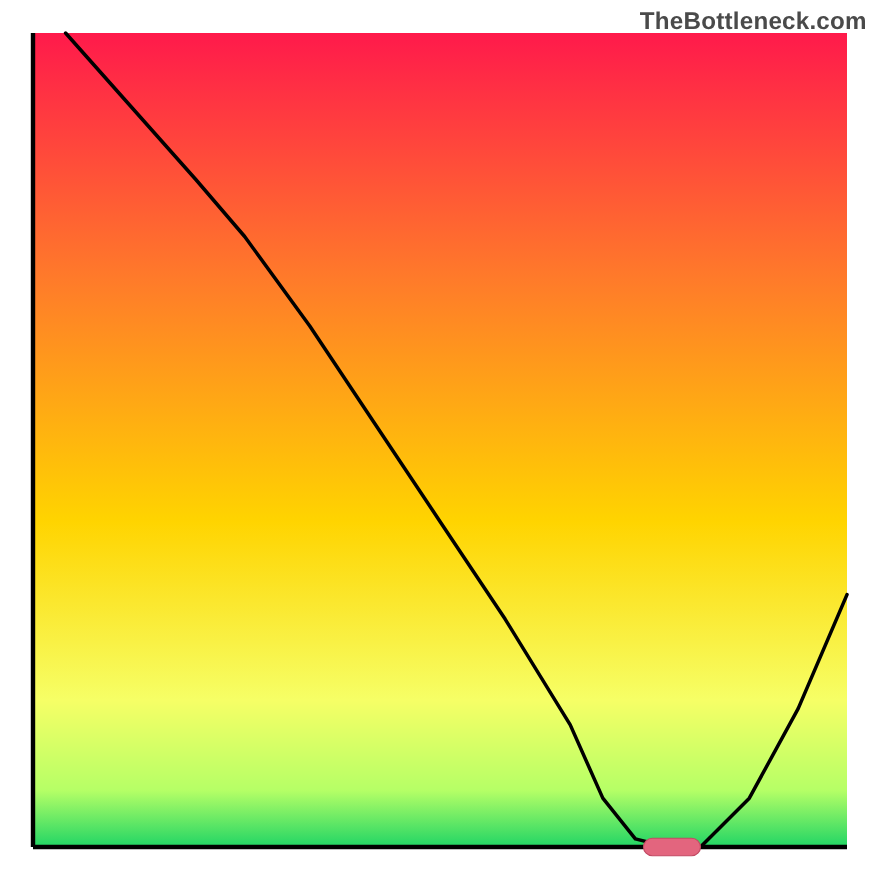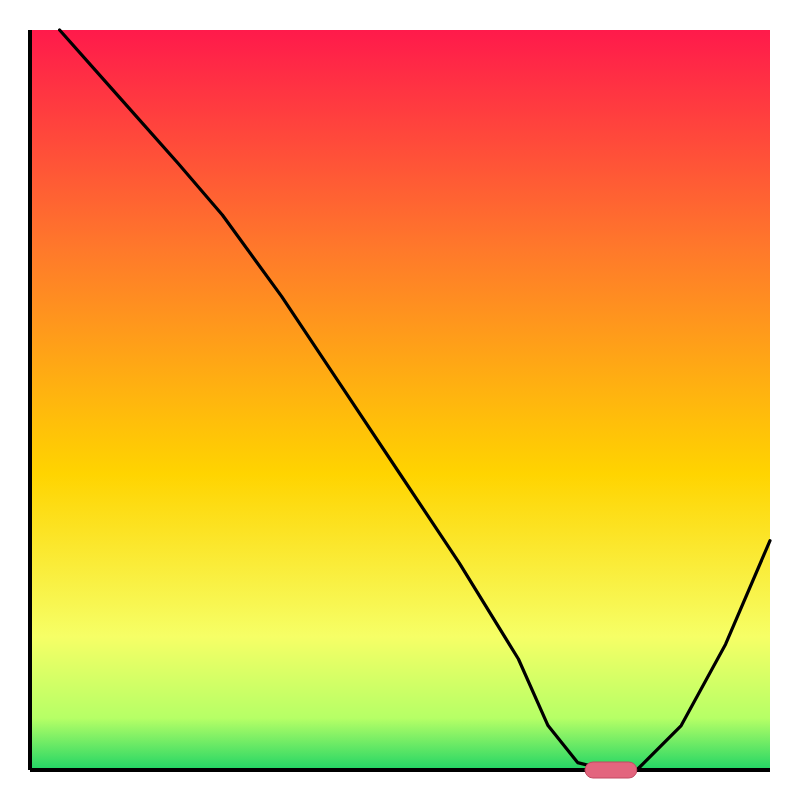--- a/index.html
+++ b/index.html
@@ -33,20 +33,21 @@
     left: 0;
     width: 800px;
     height: 800px;
     display: block;
   }
 </style>
 </head>
 <body>
 
 <div class="stage">
+  <div class="watermark">TheBottleneck.com</div>
 
   <svg class="chart" viewBox="0 0 800 800">
     <defs>
       <linearGradient id="bg-grad" x1="0" y1="0" x2="0" y2="1">
         <stop id="g0" offset="0%" stop-color="#ff1a4b"></stop>
         <stop id="g1" offset="30%" stop-color="#ff7a2a"></stop>
         <stop id="g2" offset="60%" stop-color="#ffd400"></stop>
         <stop id="g3" offset="82%" stop-color="#f6ff66"></stop>
         <stop id="g4" offset="93%" stop-color="#b6ff66"></stop>
         <stop id="g5" offset="100%" stop-color="#21d565"></stop>

